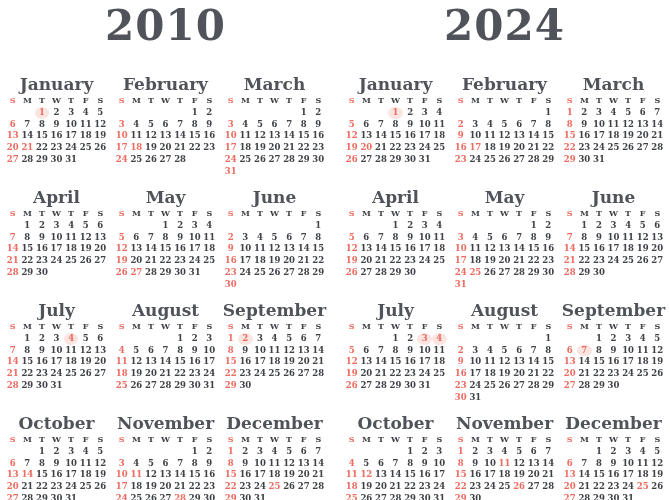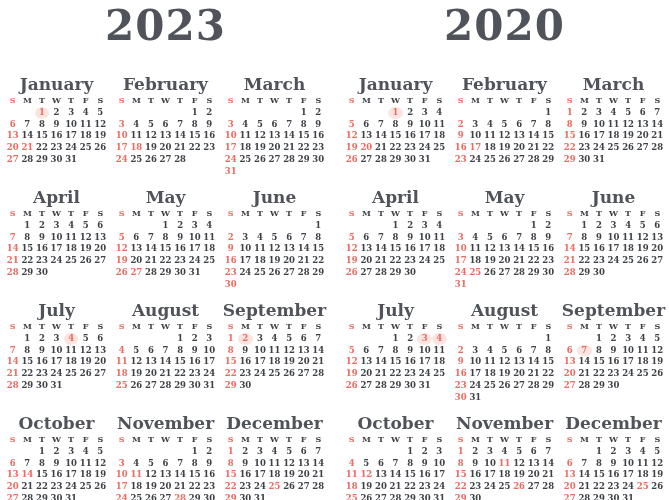--- a/index.html
+++ b/index.html
@@ -38,21 +38,21 @@
   }
   .cell.hdr{font-size:8px;}
   .cell.sun,.cell.red{color:var(--red);}
   .cell.circled{background:var(--circle);}
 </style>
 </head>
 <body style="background: rgb(255, 255, 255);">
 
 <div class="calendar">
     <section class="year">
-      <h1 class="year-title">2023</h1>
+      <h1 class="year-title">2010</h1>
       <div class="months">
         <div class="month">
           <div class="month-name">January</div>
           <div class="month-grid">
             <span class="cell hdr sun">S</span>
             <span class="cell hdr">M</span>
             <span class="cell hdr">T</span>
             <span class="cell hdr">W</span>
             <span class="cell hdr">T</span>
             <span class="cell hdr">F</span>
@@ -586,21 +586,21 @@
             <span class="cell date">27</span>
             <span class="cell date">28</span>
             <span class="cell date sun">29</span>
             <span class="cell date">30</span>
             <span class="cell date">31</span>
           </div>
         </div>
       </div>
     </section>
     <section class="year">
-      <h1 class="year-title">2020</h1>
+      <h1 class="year-title">2024</h1>
       <div class="months">
         <div class="month">
           <div class="month-name">January</div>
           <div class="month-grid">
             <span class="cell hdr sun">S</span>
             <span class="cell hdr">M</span>
             <span class="cell hdr">T</span>
             <span class="cell hdr">W</span>
             <span class="cell hdr">T</span>
             <span class="cell hdr">F</span>

